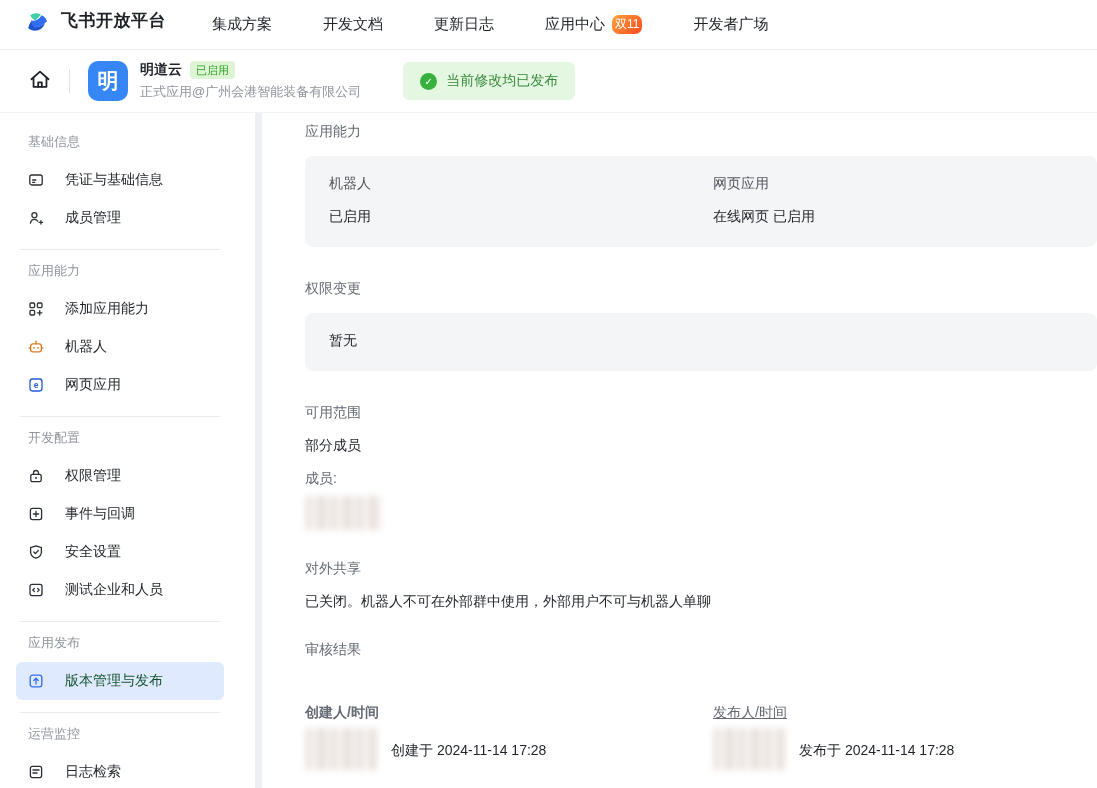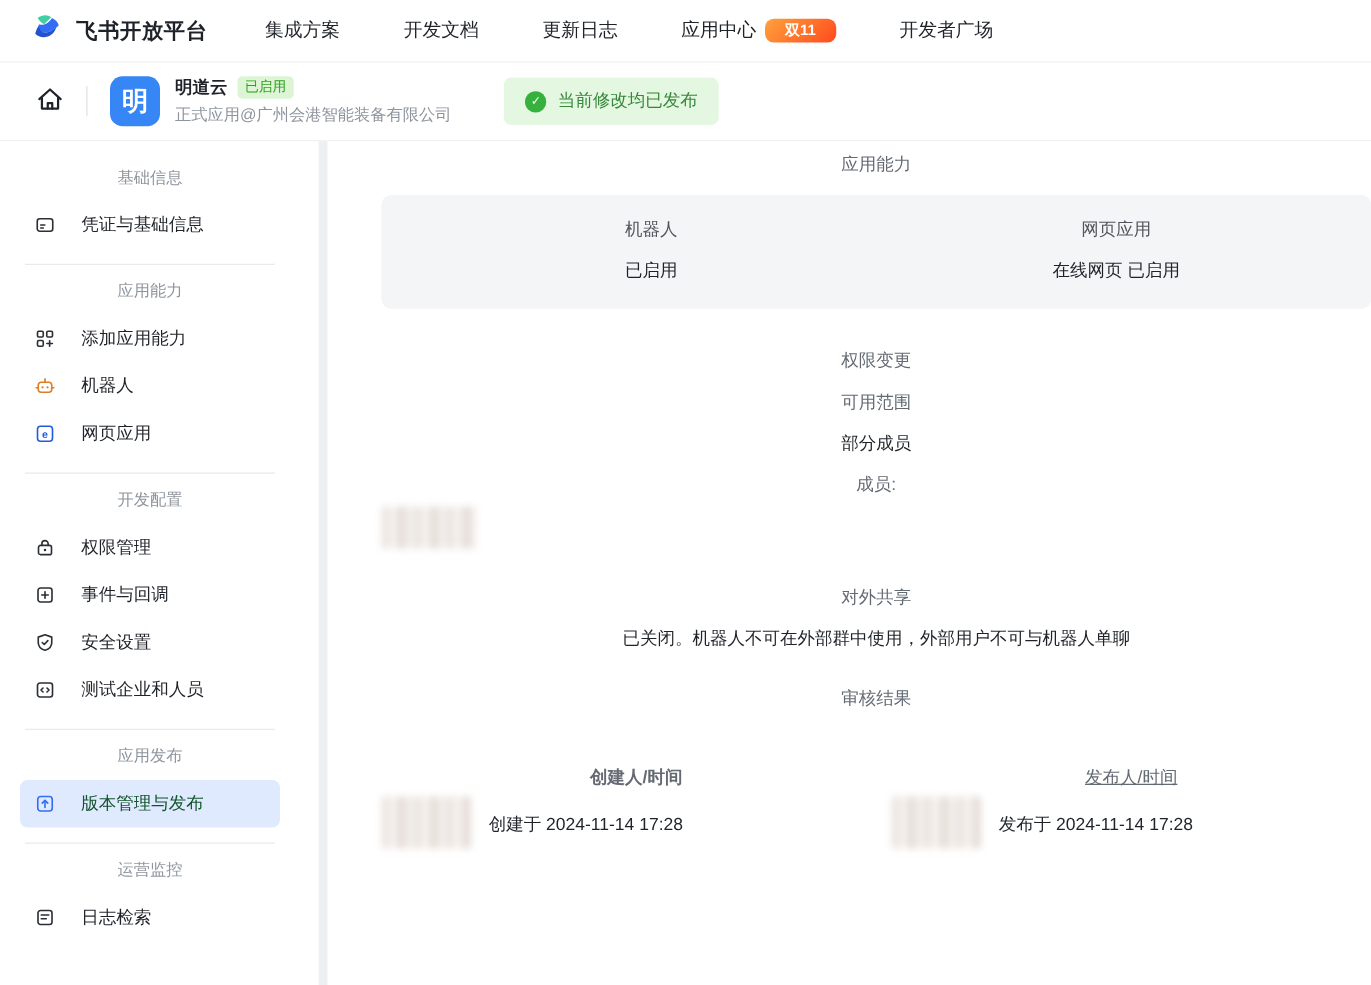--- a/index.html
+++ b/index.html
@@ -1,45 +1,45 @@
 <!DOCTYPE html>
 <html><head>
 <meta charset="utf-8">
 <style>
   * { box-sizing: border-box; }
   body { margin:0; font-family:"Liberation Sans","DejaVu Sans",sans-serif; color:#1f2329; background:#fff; }
   .page { width:1097px; height:788px; overflow:hidden; background:#fff; position:relative; }
 
   
   .topnav { height:50px; display:flex; align-items:center; padding:0 24px; border-bottom:1px solid #f0f1f2; }
-  .brand { display:flex; align-items:center; gap:9px; cursor:pointer; }
+  .brand { display:flex; gap:9px; cursor:pointer; }
   .brand-name { font-size:17px; font-weight:700; letter-spacing:.5px; }
   .nav { display:flex; align-items:center; margin-left:46px; gap:51px; font-size:15px; }
   .nav-item { display:flex; align-items:center; gap:7px; cursor:pointer; white-space:nowrap; }
-  .badge-1111 { background:linear-gradient(135deg,#ffa23d,#ff4a1d); color:#fff; font-size:12px; font-weight:700;
-                padding:2px 16px; border-radius:7px; line-height:15px; }
+  .badge-1111 { background:linear-gradient(135deg,#ffa23d,#ff4a1d); color:#fff; font-size:12px; font-weight:400;
+                padding:2px 3px; border-radius:7px; line-height:15px; }
 
   
   .appbar { height:63px; display:flex; align-items:center; padding:0 25px; border-bottom:1px solid #f0f1f2; }
   .home-btn { width:30px; height:30px; display:flex; align-items:center; justify-content:center; cursor:pointer; border-radius:6px; }
   .vdivider { width:1px; height:24px; background:#e0e2e5; margin:0 18px 0 14px; }
   .app-icon { width:40px; height:40px; border-radius:10px; background:#3686f6; color:#fff; display:flex;
               align-items:center; justify-content:center; font-size:21px; font-weight:700; }
   .app-info { margin-left:12px; }
   .app-name-row { display:flex; align-items:center; gap:8px; }
   .app-name { font-size:14px; font-weight:700; }
   .badge-enabled { font-size:11px; color:#2ea121; background:#ddf5d5; padding:2px 6px; border-radius:4px; line-height:14px; }
   .app-subtitle { font-size:13px; color:#8f959e; margin-top:4px; }
   .publish-pill { margin-left:42px; display:flex; align-items:center; gap:9px; background:#e4f7e0;
                   border-radius:6px; padding:10px 17px; font-size:14px; color:#38883c; }
   .check-circle { width:17px; height:17px; border-radius:50%; background:#37b13d; color:#fff; font-size:10px;
                   font-weight:700; display:flex; align-items:center; justify-content:center; }
 
   
-  .layout { display:flex; height:675px;text-align:center; }
+  .layout { display:flex; height:675px; }
   .sidebar { width:240px; padding:14px 16px 0; overflow:hidden; flex-shrink:0; }
   .scrollstrip { width:7px; background:#edeff2; margin-left:15px; flex-shrink:0; }
   .content { flex:1; padding:10px 0 0 43px; overflow:hidden; }
 
   
   .side-section-title { font-size:13px; color:#8f959e; padding:0 12px; margin:6px 0 10px; }
   .side-item { display:flex; align-items:center; gap:21px; height:38px; padding:0 12px; border-radius:6px;
                font-size:14px; cursor:pointer; color:#1f2329; }
   .side-item.selected { background:#e0eaff; color:#14532d; }
   .side-item .icn { width:16px; height:16px; display:flex; align-items:center; justify-content:center; flex-shrink:0; }
@@ -133,20 +133,31 @@
       <div class="side-item">
         <span class="icn">
           <svg width="16" height="16" viewBox="0 0 16 16" fill="none" stroke="#2b2f36" stroke-width="1.3" stroke-linecap="round">
             <rect x="1.8" y="3" width="12.4" height="10" rx="2"></rect>
               <path d="M4.6 8h3.2"></path>
               <path d="M4.6 10.4h2"></path>
           </svg>
         </span>
         <span>凭证与基础信息</span>
       </div>
+      <div class="side-item">
+        <span class="icn">
+          <svg width="16" height="16" viewBox="0 0 16 16" fill="none" stroke="#2b2f36" stroke-width="1.3" stroke-linecap="round" stroke-linejoin="round">
+            <circle cx="6.4" cy="5.2" r="2.5"></circle>
+              <path d="M2.4 13.2c.6-2.6 2.1-3.9 4-3.9 1.5 0 2.7.7 3.4 2"></path>
+            <path d="M11.2 12.4h3.4"></path>
+              <path d="M12.9 10.7v3.4"></path>
+          </svg>
+        </span>
+        <span>成员管理</span>
+      </div>
 
       <div class="side-divider"></div>
 
       <div class="side-section-title">应用能力</div>
       <div class="side-item">
         <span class="icn">
           <svg width="16" height="16" viewBox="0 0 16 16" fill="none" stroke="#2b2f36" stroke-width="1.3" stroke-linecap="round">
             <rect x="2" y="2" width="4.6" height="4.6" rx="1"></rect>
               <rect x="9.4" y="2" width="4.6" height="4.6" rx="1"></rect>
             <rect x="2" y="9.4" width="4.6" height="4.6" rx="1"></rect>
@@ -262,20 +273,23 @@
           <div class="kv-label">机器人</div>
           <div class="kv-value">已启用</div>
         </div>
         <div>
           <div class="kv-label">网页应用</div>
           <div class="kv-value">在线网页 已启用</div>
         </div>
       </div>
 
       <div class="sec-label">权限变更</div>
+      <div class="gbox mb-lg">
+        <div class="kv-value">暂无</div>
+      </div>
 
       <div class="mb-md">
         <div class="sec-label">可用范围</div>
         <div class="val-line">部分成员</div>
         <div class="sec-label" style="margin-bottom:8px;">成员:</div>
         <div class="redact redact-members"></div>
       </div>
 
       <div class="mb-md">
         <div class="sec-label">对外共享</div>

